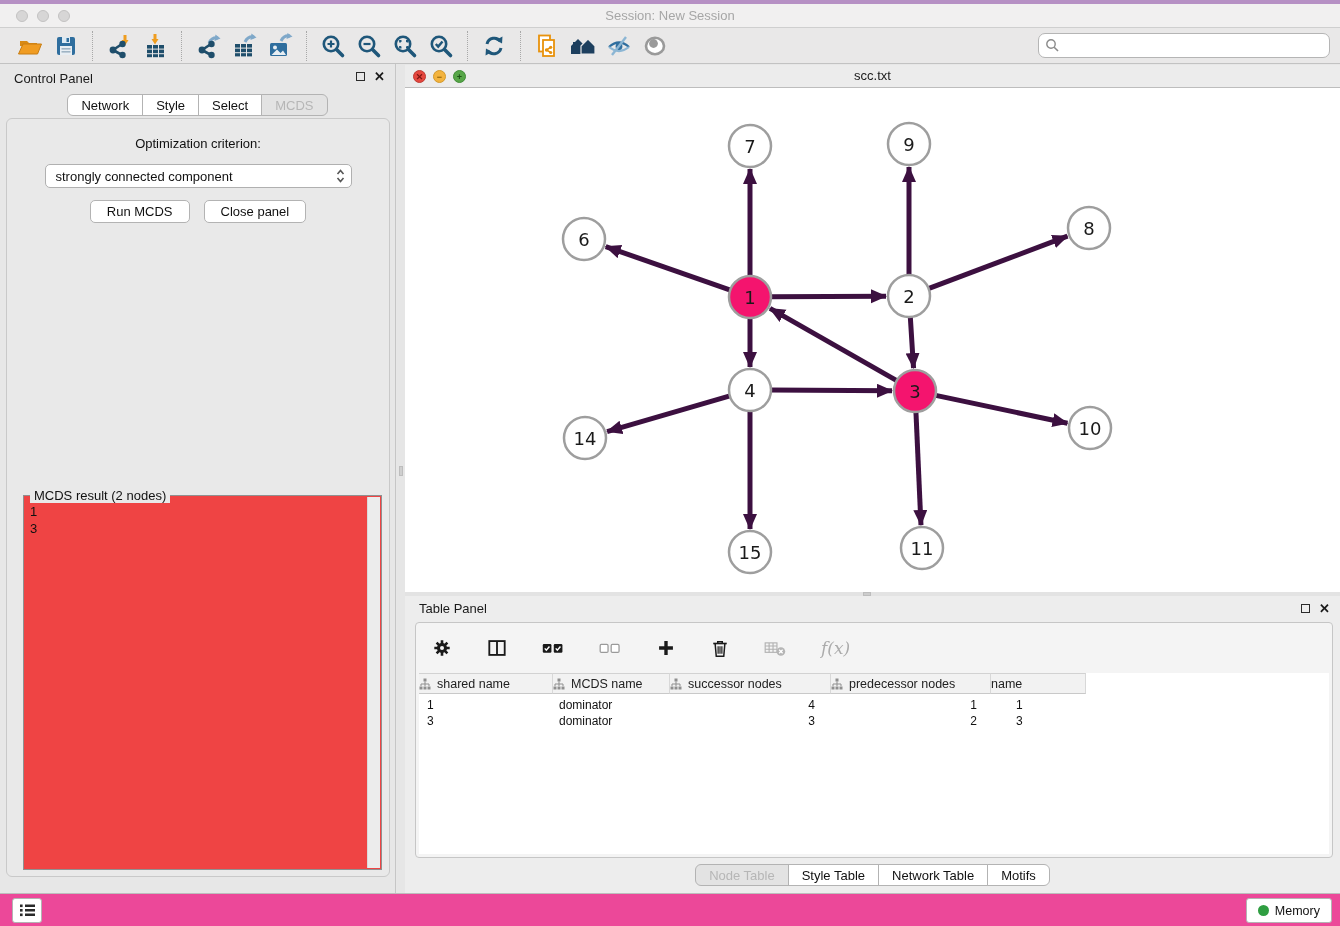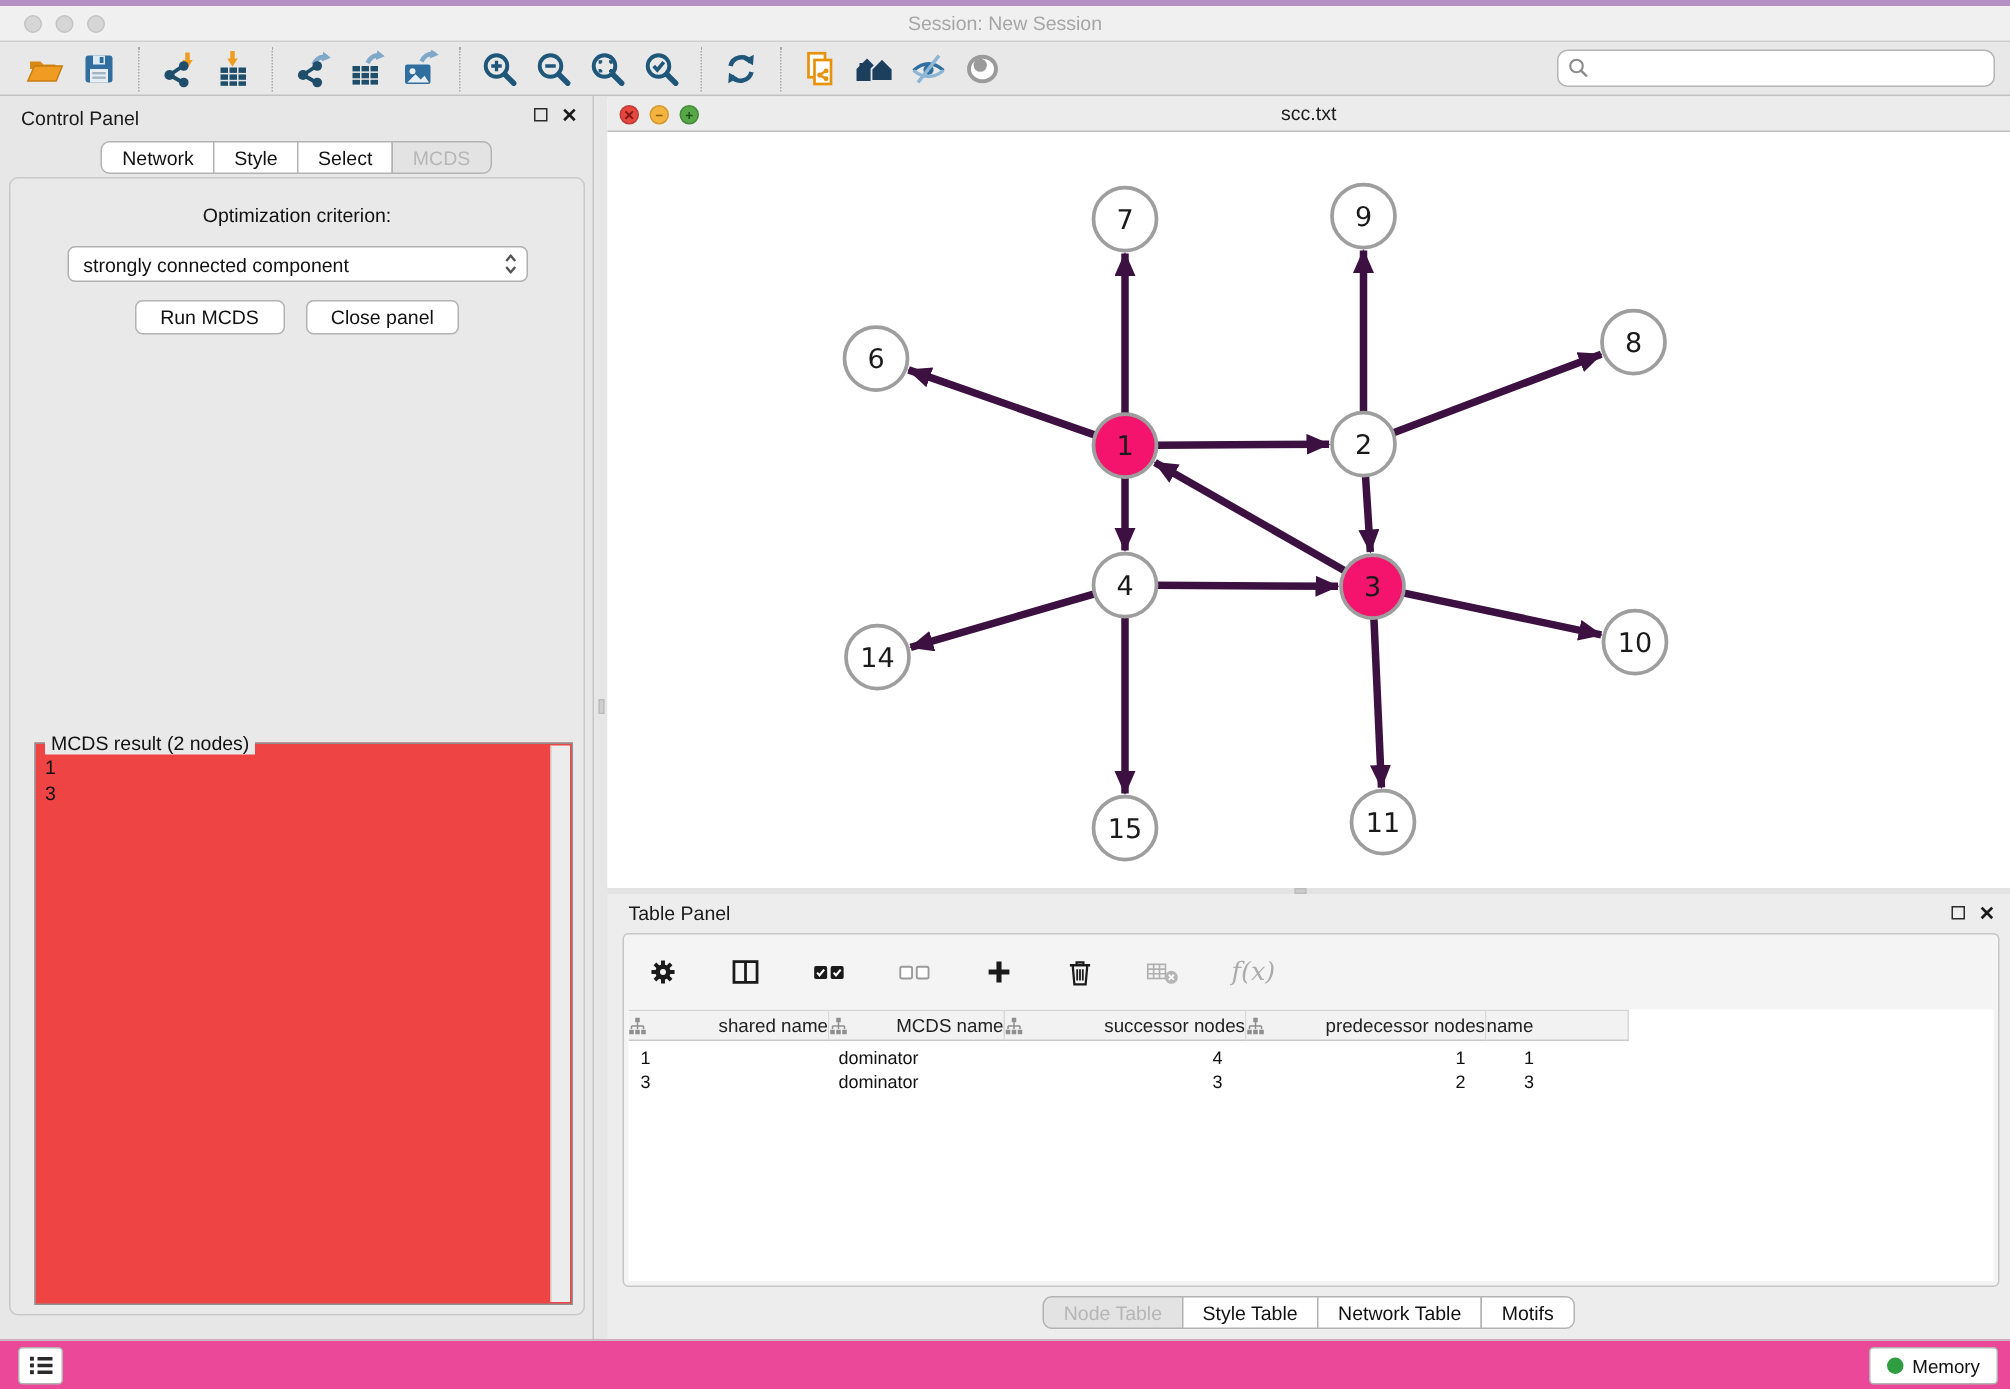--- a/index.html
+++ b/index.html
@@ -67,21 +67,21 @@
 
   
   .table-section { position:absolute; left:405px; top:596px; right:0; bottom:33px; background:#ededed; }
   .tp-header { position:relative; height:26px; }
   .tp-title { position:absolute; left:14px; top:5px; font-size:13px; color:#1a1a1a; }
   .tp-panel { position:absolute; left:10px; right:7px; top:26px; height:236px; background:#f4f4f4; border:1px solid #c6c6c6; border-radius:4px; }
   .tp-toolbar { height:49px; display:flex; align-items:center; padding-left:16px; gap:35px; }
   .fx { font-family:"DejaVu Serif", serif; font-style:italic; font-size:17px; color:#ababab; }
   .table-area { position:absolute; left:3px; right:3px; top:50px; bottom:3px; background:#fff; overflow:hidden; }
   .t-grid { display:grid; grid-template-columns:134px 117px 161px 160px 95px 1fr; }
-  .th { background:#f2f2f2; border-right:1px solid #d8d8d8; border-top:1px solid #d2d2d2; border-bottom:1px solid #c9c9c9; height:21px; display:flex; align-items:center; justify-content:space-between; gap:6px; font-size:12.5px; color:#222; }
+  .th { background:#f2f2f2; border-right:1px solid #d8d8d8; border-top:1px solid #d2d2d2; border-bottom:1px solid #c9c9c9; height:21px; display:flex; align-items:center; justify-content:flex-start; gap:6px; font-size:12.5px; color:#222; }
   .th-filler { background:#fff; }
   .t-row { height:16px; font-size:12px; color:#111; }
   .t-row .td { line-height:16px; white-space:nowrap; overflow:hidden; }
   .td0 { padding-left:8px; } .td1 { padding-left:6px; }
   .td2 { text-align:right; padding-right:16px; } .td3 { text-align:right; padding-right:14px; }
   .td4 { padding-left:25px; }
   .t-body { padding-top:3px; }
 
   .bottom-tabs { position:absolute; left:0; right:0; bottom:7px; display:flex; justify-content:center; }
 

